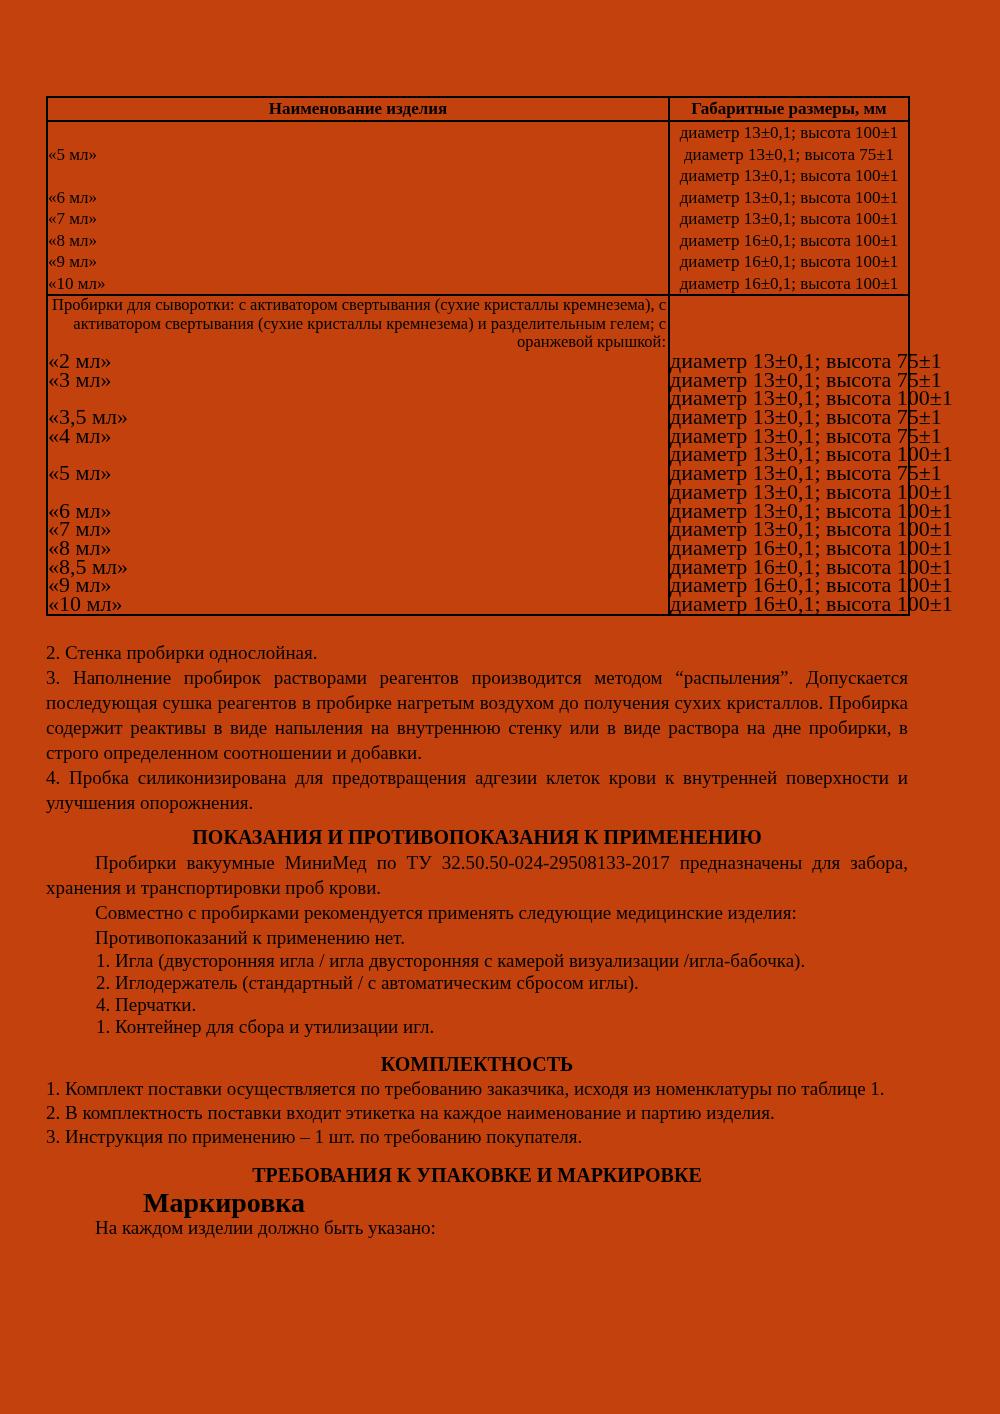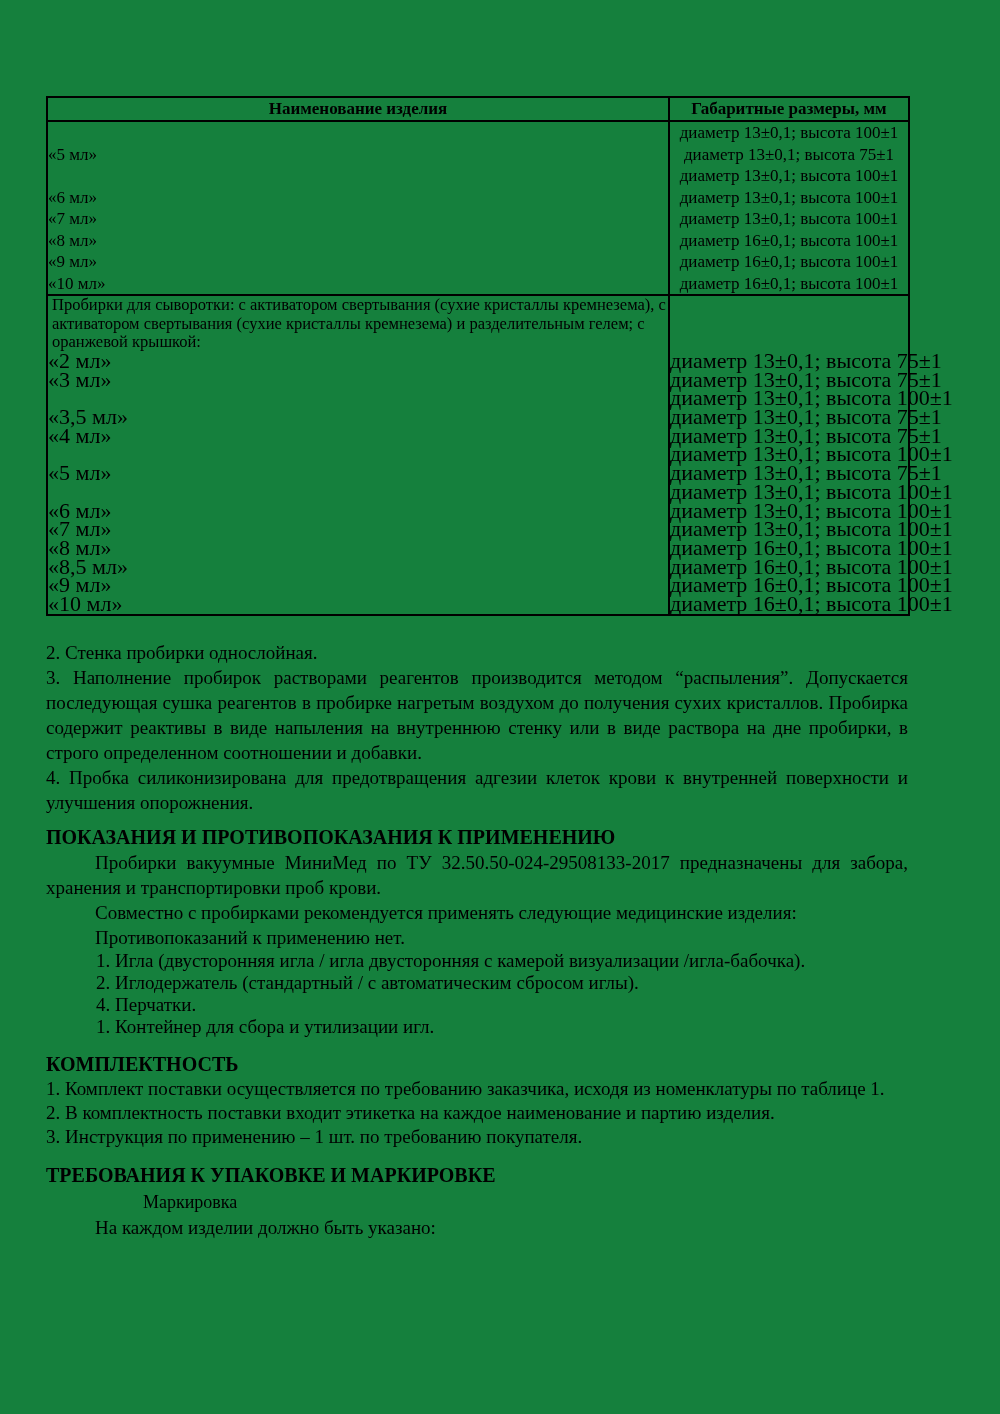--- a/index.html
+++ b/index.html
@@ -1,46 +1,46 @@
 <!DOCTYPE html>
 <html><head>
 <meta charset="utf-8">
 <style>
   html,body { margin:0; padding:0; background:#e8e8e8; }
   .page {
-    width:1000px; height:1414px; background:#15803d; position:relative;
+    width:1000px; height:1414px; background:#c2410c; position:relative;
     font-family:"Liberation Serif", serif; color:#000;
     margin:0 auto; overflow:hidden;
   }
   .content { position:absolute; left:46px; top:96px; width:862px; }
 
   
   table.spec { border-collapse:collapse; width:862px; table-layout:fixed; }
   table.spec th, table.spec td { border:2px solid #000; padding:0; vertical-align:top; }
   table.spec th { font-size:17px; font-weight:bold; text-align:center; height:22px; line-height:22px; }
   .name-col { width:622px; }
   .dim-col  { width:240px; }
   .g1 .line { height:21.5px; line-height:21.5px; font-size:17px; white-space:nowrap; overflow:visible; }
   .g2 .line { height:18.7px; line-height:18.7px; font-size:22px; white-space:nowrap; overflow:visible; }
   td.names .line { text-align:left; }
   td.dims  .line { text-align:center; }
-  .g2-desc { font-size:16.5px; line-height:18.7px; height:56px; padding-left:4px; padding-right:2px; text-align:left; }
+  .g2-desc { font-size:16.5px; line-height:18.7px; height:56px; padding-left:4px; padding-right:2px; text-align:right; }
   .dim-spacer { height:56px; }
 
   
   .body-text { margin-top:24px; font-size:19px; line-height:25px; }
   .para { margin:0; }
   .just { text-align:justify; }
   .indent { text-indent:49px; }
-  .sect-title { margin:10px 0 0 0; font-size:20px; font-weight:bold; line-height:25px; }
+  .sect-title { margin:10px 0 0 0; font-size:20px; font-weight:bold; text-align:center; line-height:25px; }
   .sect-title.mt { margin-top:14px; }
   .num-list { margin:0; padding-left:50px; }
   .num-list .list-line { line-height:22px; }
   .plain-list .para-line { line-height:24px; text-align:justify; }
-  .subheading { margin:2px 0 0 97px; font-size:18px; font-weight:normal; line-height:25px; }
+  .subheading { margin:2px 0 0 97px; font-size:28px; font-weight:bold; line-height:25px; }
 </style>
 </head>
 <body>
 
 <div class="page">
   <div class="content">
 
     <table class="spec">
       <colgroup>
         <col class="name-col">

